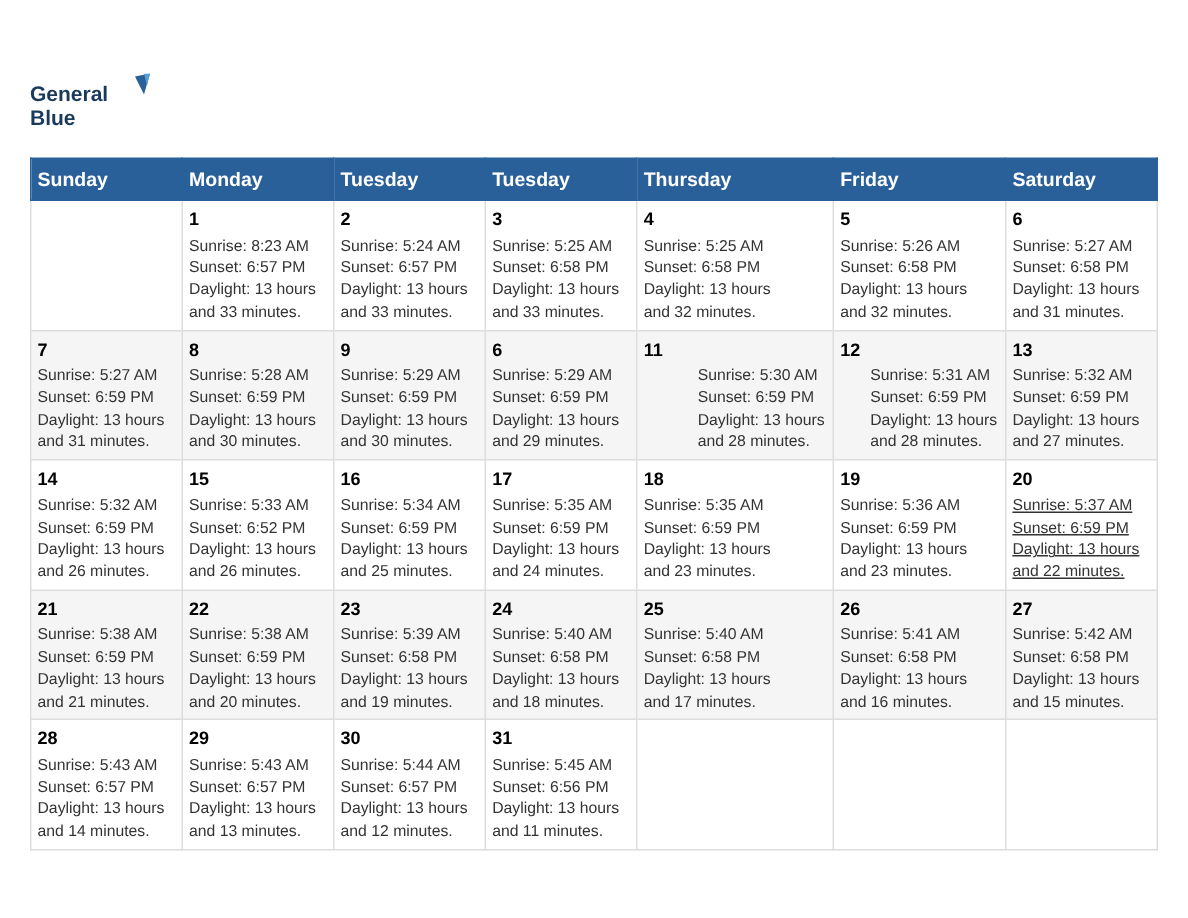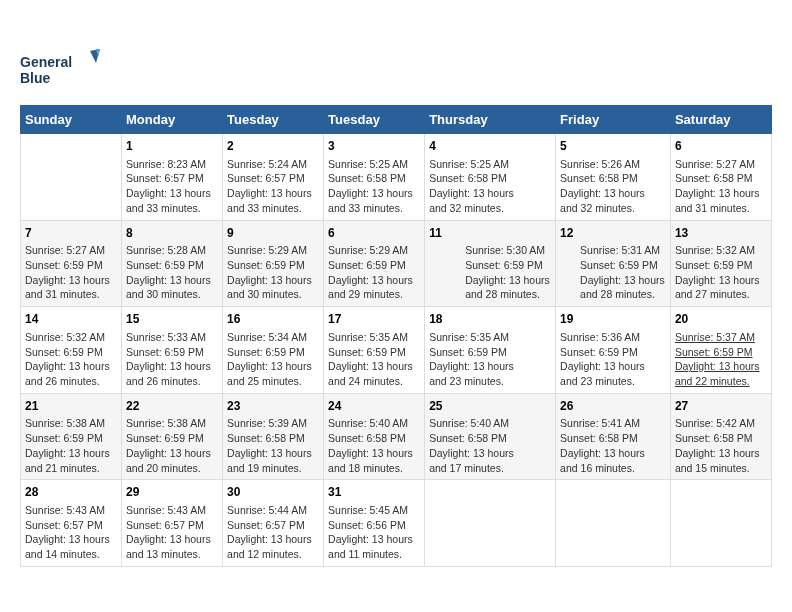--- a/index.html
+++ b/index.html
@@ -211,21 +211,21 @@
         <td>
           <span class="day-num">14</span>
           <div class="day-info" style="white-space: pre-line;">Sunrise: 5:32 AM
 Sunset: 6:59 PM
 Daylight: 13 hours
 and 26 minutes.</div>
         </td>
         <td>
           <span class="day-num">15</span>
           <div class="day-info" style="white-space: pre-line;">Sunrise: 5:33 AM
-Sunset: 6:59 PM
+Sunset: 6:52 PM
 Daylight: 13 hours
 and 26 minutes.</div>
         </td>
         <td>
           <span class="day-num">16</span>
           <div class="day-info" style="white-space: pre-line;">Sunrise: 5:34 AM
 Sunset: 6:59 PM
 Daylight: 13 hours
 and 25 minutes.</div>
         </td>

